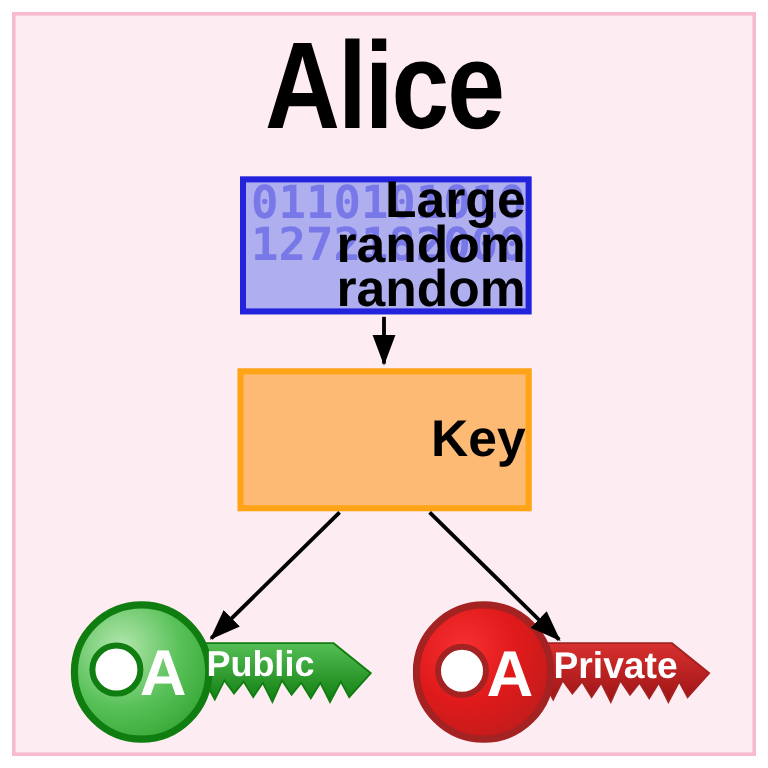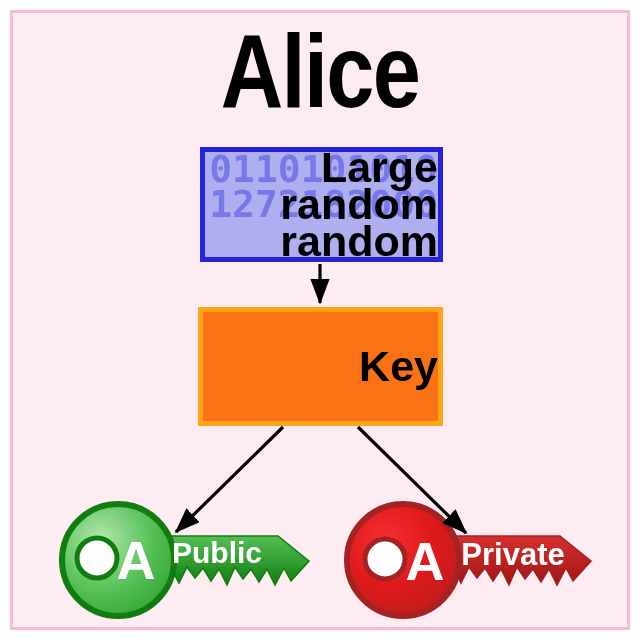--- a/index.html
+++ b/index.html
@@ -27,21 +27,21 @@
     font-family:"DejaVu Sans Mono",monospace;font-size:38px;line-height:35px;
     font-weight:bold;color:#7878E8;text-align:right;white-space:nowrap;
   }
   .box-label{
     position:absolute;left:0;top:0;width:100%;height:100%;
     display:flex;flex-direction:column;justify-content:center;align-items:flex-end;
     font-size:43px;line-height:37px;font-weight:bold;color:#000;text-align:center;
   }
   .keygen-box{
     left:198px;top:307px;width:245px;height:119px;
-    background:#f97316;border:5px solid #FFA417;
+    background:#fdba74;border:5px solid #FFA417;
   }
   .key-svg{position:absolute;}
   .arrow-layer{position:absolute;left:0;top:0;pointer-events:none;}
 </style>
 </head>
 <body>
 
 <div class="frame"></div>
 
 <div class="title">Alice</div>

